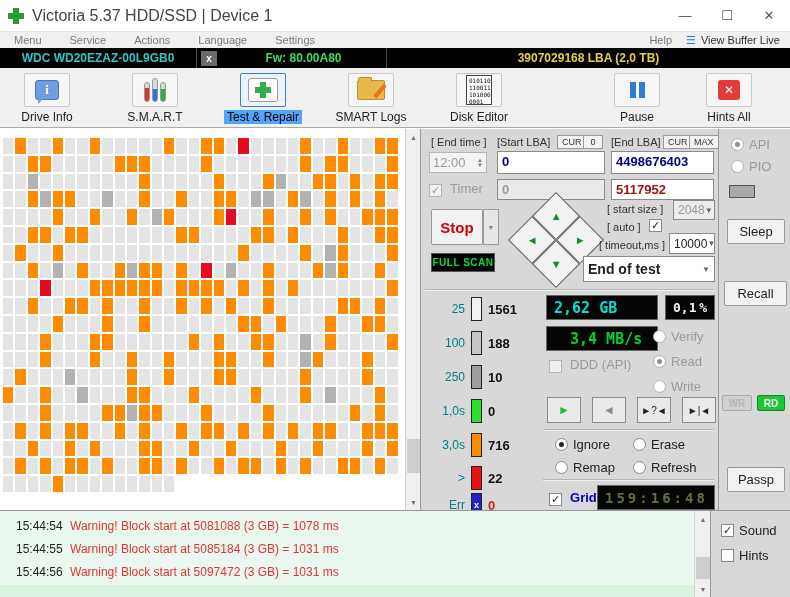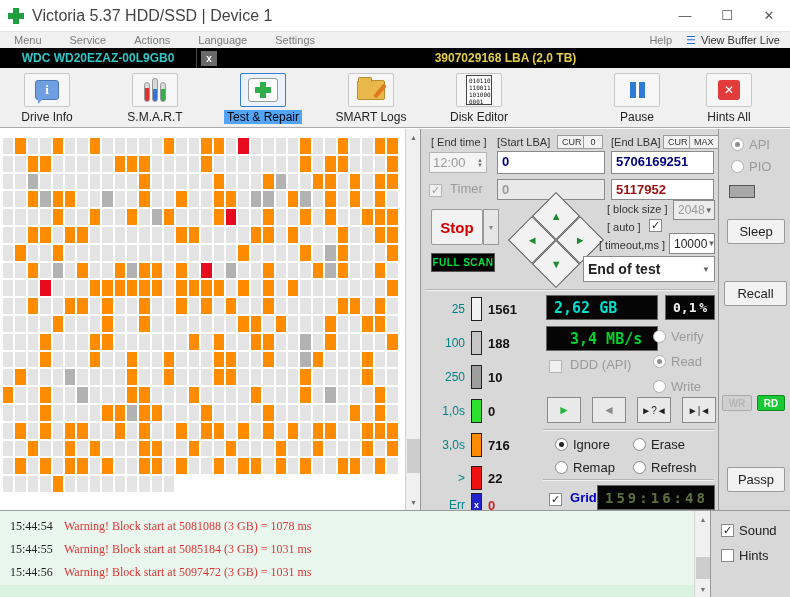--- a/index.html
+++ b/index.html
@@ -115,21 +115,21 @@
   
   .rail { width:72px; height:100%; background:#d8d8d8; border-left:1px solid #999; position:relative; }
   .rail-btn { position:absolute; background:#f2f2f2; border:1px solid #9a9a9a; border-radius:2px; font-size:13px; color:#222; display:flex; align-items:center; justify-content:center; }
   .tag { position:absolute; font-size:10px; font-weight:bold; height:16px; display:flex; align-items:center; justify-content:center; border-radius:2px; }
   .tag-wr { background:#d0d0d0; border:1px solid #aaa; color:#b5b5b5; width:30px; }
   .tag-rd { background:#19c832; border:1px solid #0f8a22; color:#fff; width:28px; }
 
   
   .log { position:absolute; top:510px; left:0; width:790px; height:87px; display:flex; border-top:1px solid #999; }
   .log-body { width:694px; background:#e9f7ee; position:relative; font-size:12px; }
-  .log-row { position:absolute; left:2px; display:flex;font-family:Liberation Serif, serif; }
+  .log-row { position:absolute; left:8px; display:flex; }
   .log-time { width:62px; padding-left:8px; color:#222; }
   .log-msg { color:#e03535; }
   .log-strip { position:absolute; bottom:0; left:0; width:100%; height:12px; background:#daf2e0; }
   .log-scroll { width:16px; background:#f0f0f0; border-left:1px solid #d5d5d5; position:relative; }
   .log-thumb { position:absolute; left:1px; top:46px; width:14px; height:22px; background:#cdcdcd; }
   .log-side { flex:1; background:#d8d8d8; border-left:1px solid #999; padding:12px 0 0 10px; }
   .log-side .radio-row { margin-bottom:10px; }
 </style>
 </head>
 <body>
@@ -155,20 +155,21 @@
   <div class="menu-item mi-help">Help</div>
   <div class="view-buffer">
     <span class="list-icon">☰</span>
     <span>View Buffer Live</span>
   </div>
 </div>
 
 <div class="devicebar">
   <div class="seg seg-model">WDC WD20EZAZ-00L9GB0</div>
   <div class="seg-x">x</div>
+  <div class="seg seg-fw">Fw: 80.00A80</div>
   <div class="seg seg-lba">3907029168 LBA (2,0 TB)</div>
 </div>
 
 <div class="toolbar">
   <div class="tb-group-left" id="toolbar-buttons">
       <div class="tb-btn">
         <div class="tb-icon-box">
           <span class="ic-info">i</span>
         </div>
         <div class="tb-label">Drive Info</div>
@@ -892,21 +893,21 @@
 
     <div class="abs lbl" style="left:76px; top:7px;">[Start LBA]</div>
     <div class="abs mini-btn" style="left:136px; top:6px;">CUR</div>
     <div class="abs mini-btn" style="left:162px; top:6px; width:20px;">0</div>
     <div class="abs inputbox navy" style="left:76px; top:22px; width:108px; height:23px;">0</div>
     <div class="abs inputbox disabled" style="left:76px; top:50px; width:108px; height:21px;">0</div>
 
     <div class="abs lbl" style="left:190px; top:7px;">[End LBA]</div>
     <div class="abs mini-btn" style="left:242px; top:6px;">CUR</div>
     <div class="abs mini-btn" style="left:268px; top:6px;">MAX</div>
-    <div class="abs inputbox navy" style="left:190px; top:22px; width:103px; height:23px;">5706169251</div>
+    <div class="abs inputbox navy" style="left:190px; top:22px; width:103px; height:23px;">4498676403</div>
     <div class="abs inputbox dred" style="left:190px; top:50px; width:103px; height:21px;">5117952</div>
 
     <button class="abs stop-btn" style="left:10px; top:80px;">Stop</button>
     <div class="abs stop-drop" style="left:62px; top:80px;">▼</div>
     <div class="abs fullscan" style="left:10px; top:124px;">FULL SCAN</div>
 
     <div class="abs diamond-area" style="left:92px; top:68px;">
       <div class="dia d-up">
           <span>▲</span>
         </div>
@@ -914,21 +915,21 @@
           <span>◄</span>
         </div>
       <div class="dia d-right">
           <span>►</span>
         </div>
       <div class="dia d-down">
           <span>▼</span>
         </div>
     </div>
 
-    <div class="abs lbl" style="left:186px; top:74px;">[ block size ]</div>
+    <div class="abs lbl" style="left:186px; top:74px;">[ start size ]</div>
     <div class="abs combo dim" style="left:252px; top:71px; width:42px; height:20px;">
       <span>2048</span>
         <span class="arr">▼</span>
     </div>
     <div class="abs lbl" style="left:186px; top:92px;">[ auto ]</div>
     <span class="abs checkbox checked" style="left:228px; top:90px;"></span>
     <div class="abs lbl" style="left:178px; top:110px;">[ timeout,ms ]</div>
     <div class="abs combo" style="left:248px; top:104px; width:46px; height:21px;">
       <span>10000</span>
         <span class="arr">▼</span>

